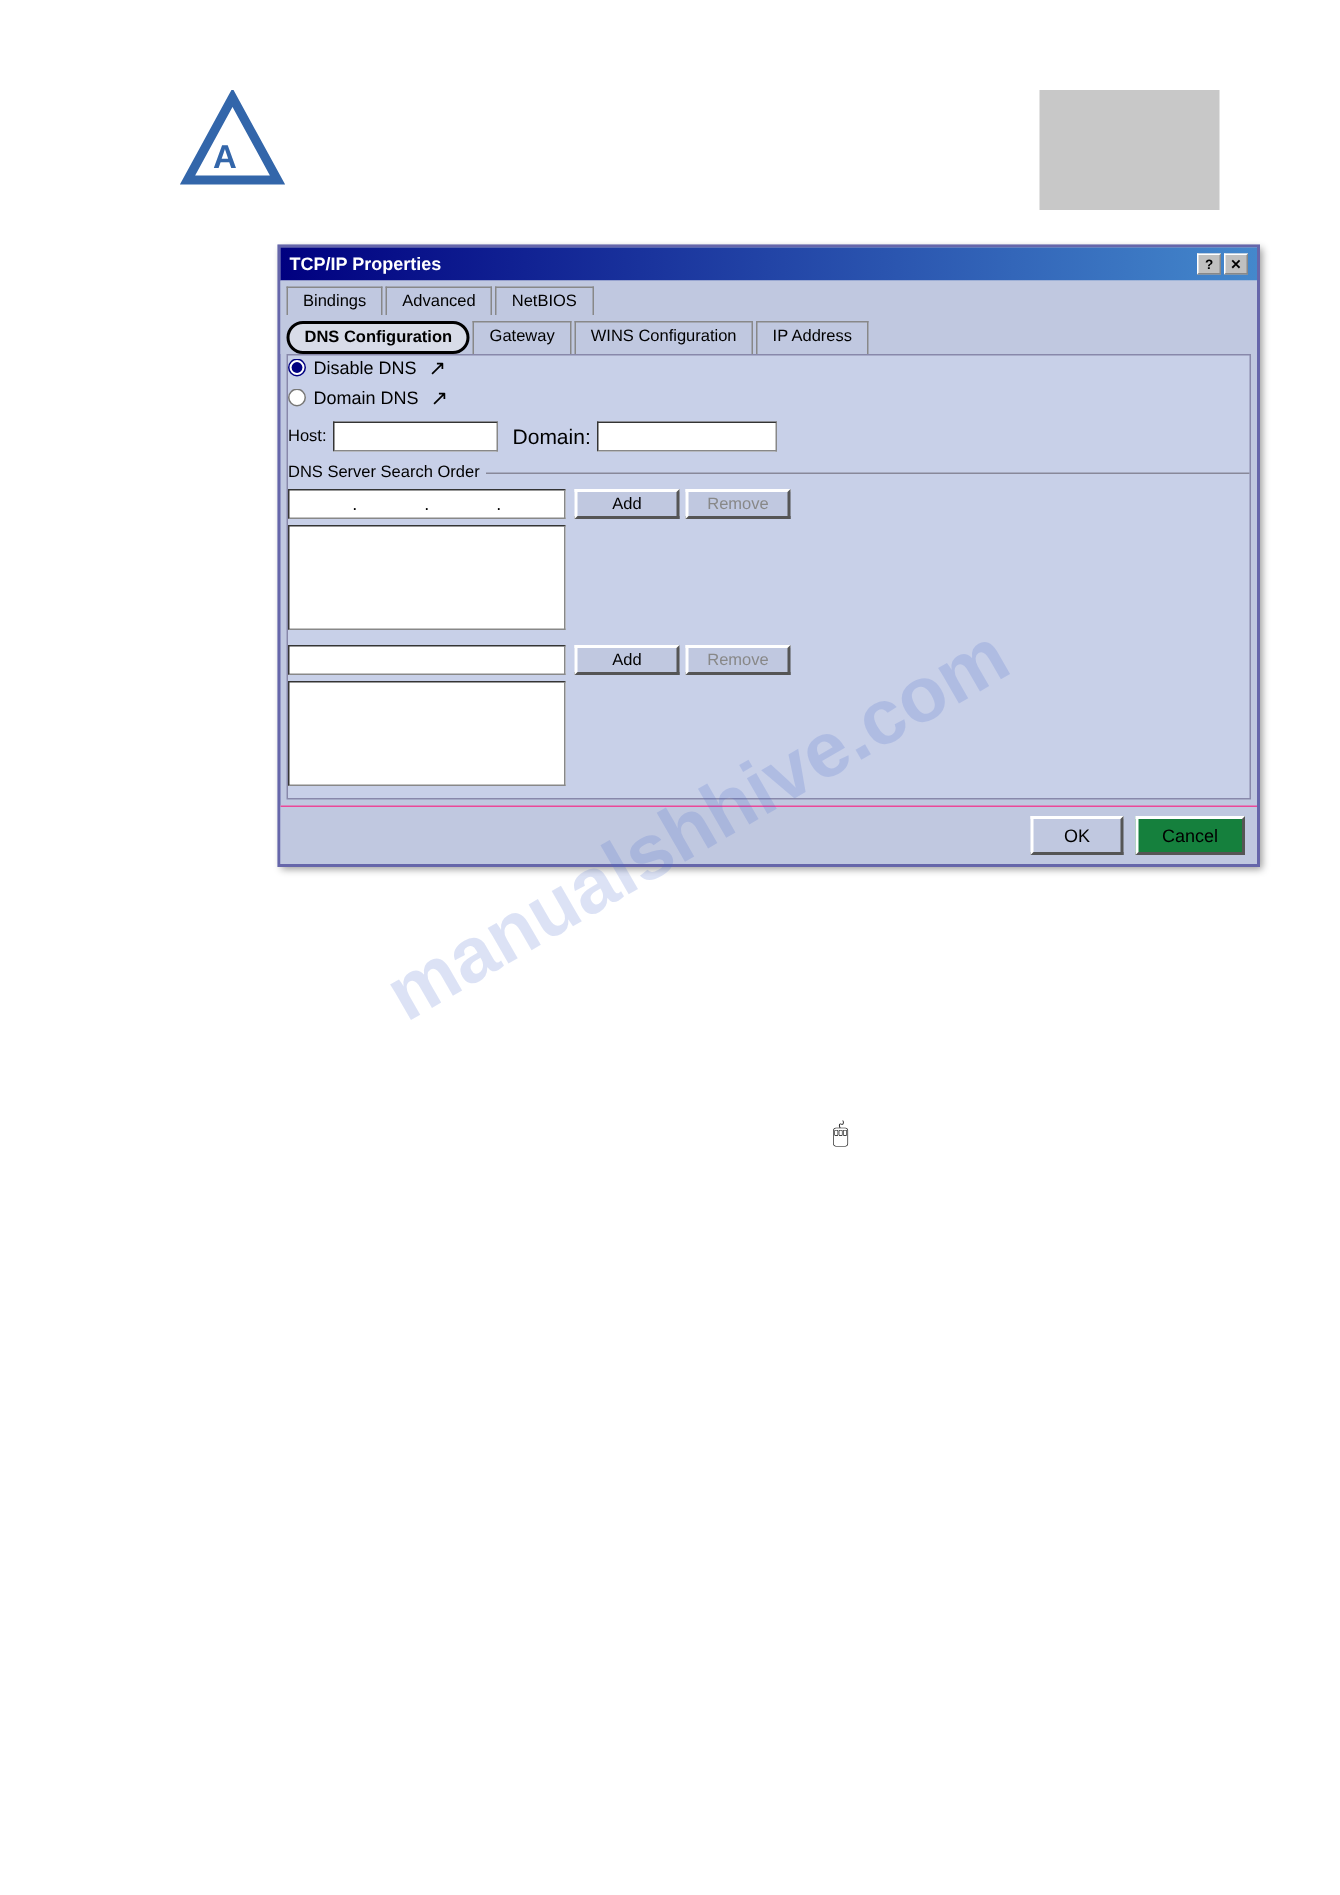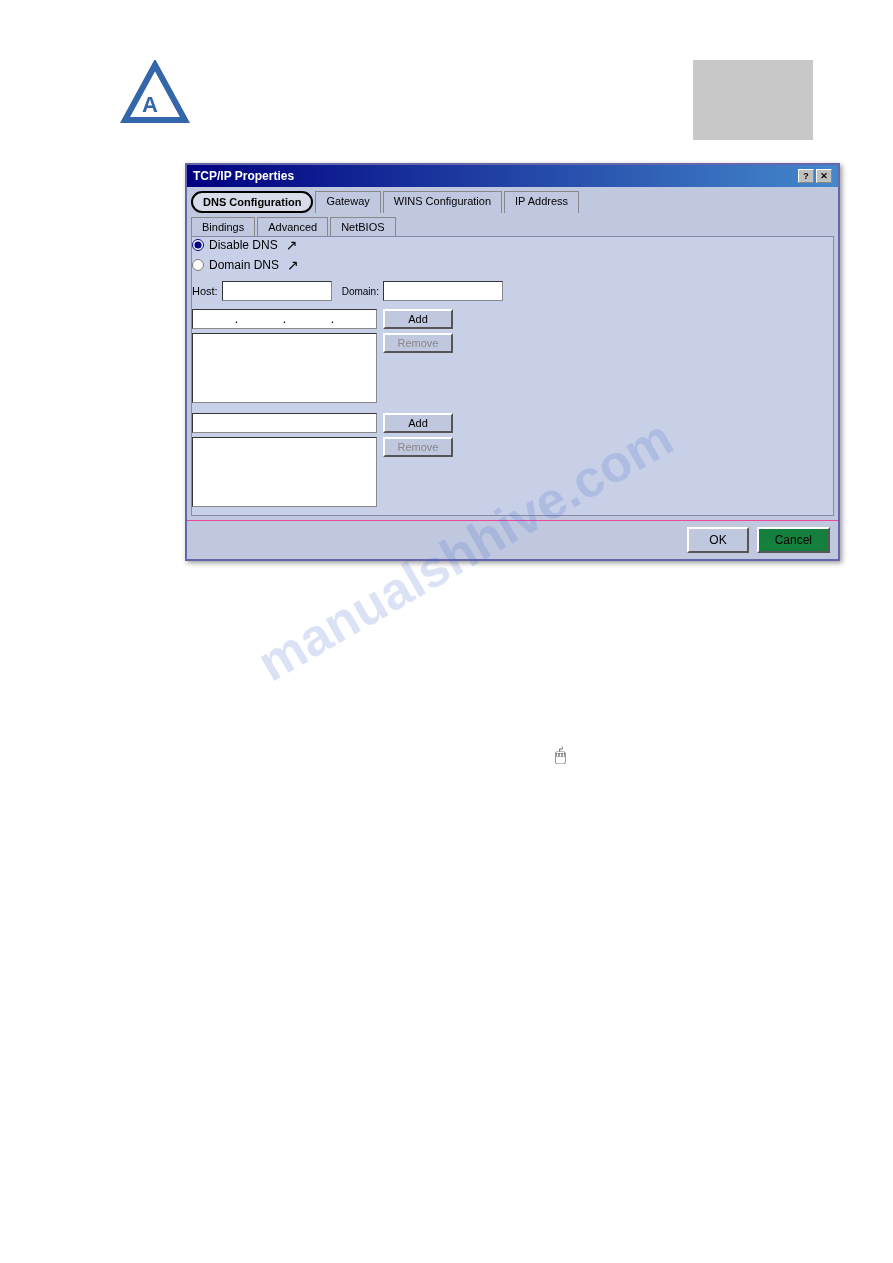--- a/index.html
+++ b/index.html
@@ -221,21 +221,21 @@
     }
     .list-box {
       background: #ffffff;
       border: 1px inset #888;
       width: 185px;
       height: 70px;
       font-size: 11px;
     }
     .dns-buttons {
       display: flex;
-      flex-direction: column;
+      flex-direction: row;
       gap: 4px;
       margin-top: 0px;
     }
     .win-button {
       background: #c0c8e0;
       border: 2px solid #888;
       border-top-color: #ffffff;
       border-left-color: #ffffff;
       border-bottom-color: #555;
       border-right-color: #555;
@@ -315,32 +315,32 @@
 
   <div class="title-bar">
     <span class="title-bar-title">TCP/IP Properties</span>
     <div class="title-bar-controls">
       <div class="title-btn">?</div>
       <div class="title-btn">✕</div>
     </div>
   </div>
 
   <div class="tabs-row">
+    <div class="tab">Bindings</div>
+    <div class="tab">Advanced</div>
+    <div class="tab">NetBIOS</div>
+  </div>
+
+  <div class="tabs-row">
     <div class="tab circled">DNS Configuration</div>
     <div class="tab">Gateway</div>
     <div class="tab">WINS Configuration</div>
     <div class="tab">IP Address</div>
   </div>
 
-  <div class="tabs-row">
-    <div class="tab">Bindings</div>
-    <div class="tab">Advanced</div>
-    <div class="tab">NetBIOS</div>
-  </div>
-
   <div class="dialog-content">
 
     <div class="radio-group">
       <div class="radio-item">
         <input type="radio" name="dns" checked="" class="radio-input" style="">
         <span>Disable DNS</span>
         <span class="arrow-indicator">↗</span>
       </div>
       <div class="radio-item">
         <input type="radio" name="dns" class="radio-input" style="">
@@ -348,26 +348,30 @@
         <span class="arrow-indicator">↗</span>
       </div>
     </div>
 
     <div class="host-domain-row">
       <div class="field-group">
         <span style="font-size:11px;">Host:</span>
         <input type="text" class="text-input host-input" value="" style="">
       </div>
       <div class="field-group">
-        <span style="font-size:10px;">Domain:</span>
+        <span style="font-size:14px;">Domain:</span>
         <input type="text" class="text-input domain-input" value="" style="">
       </div>
     </div>
 
     <div class="dns-section">
+      <div class="section-header">
+        <span>DNS Server Search Order</span>
+        <div class="section-line"></div>
+      </div>
       <div class="dns-input-row">
         <div class="dns-left">
           <div class="ip-dots">
             <span>&nbsp;&nbsp;&nbsp;&nbsp;</span>
             <span>.</span>
             <span>&nbsp;&nbsp;&nbsp;&nbsp;</span>
             <span>.</span>
             <span>&nbsp;&nbsp;&nbsp;&nbsp;</span>
             <span>.</span>
             <span>&nbsp;&nbsp;&nbsp;&nbsp;</span>

